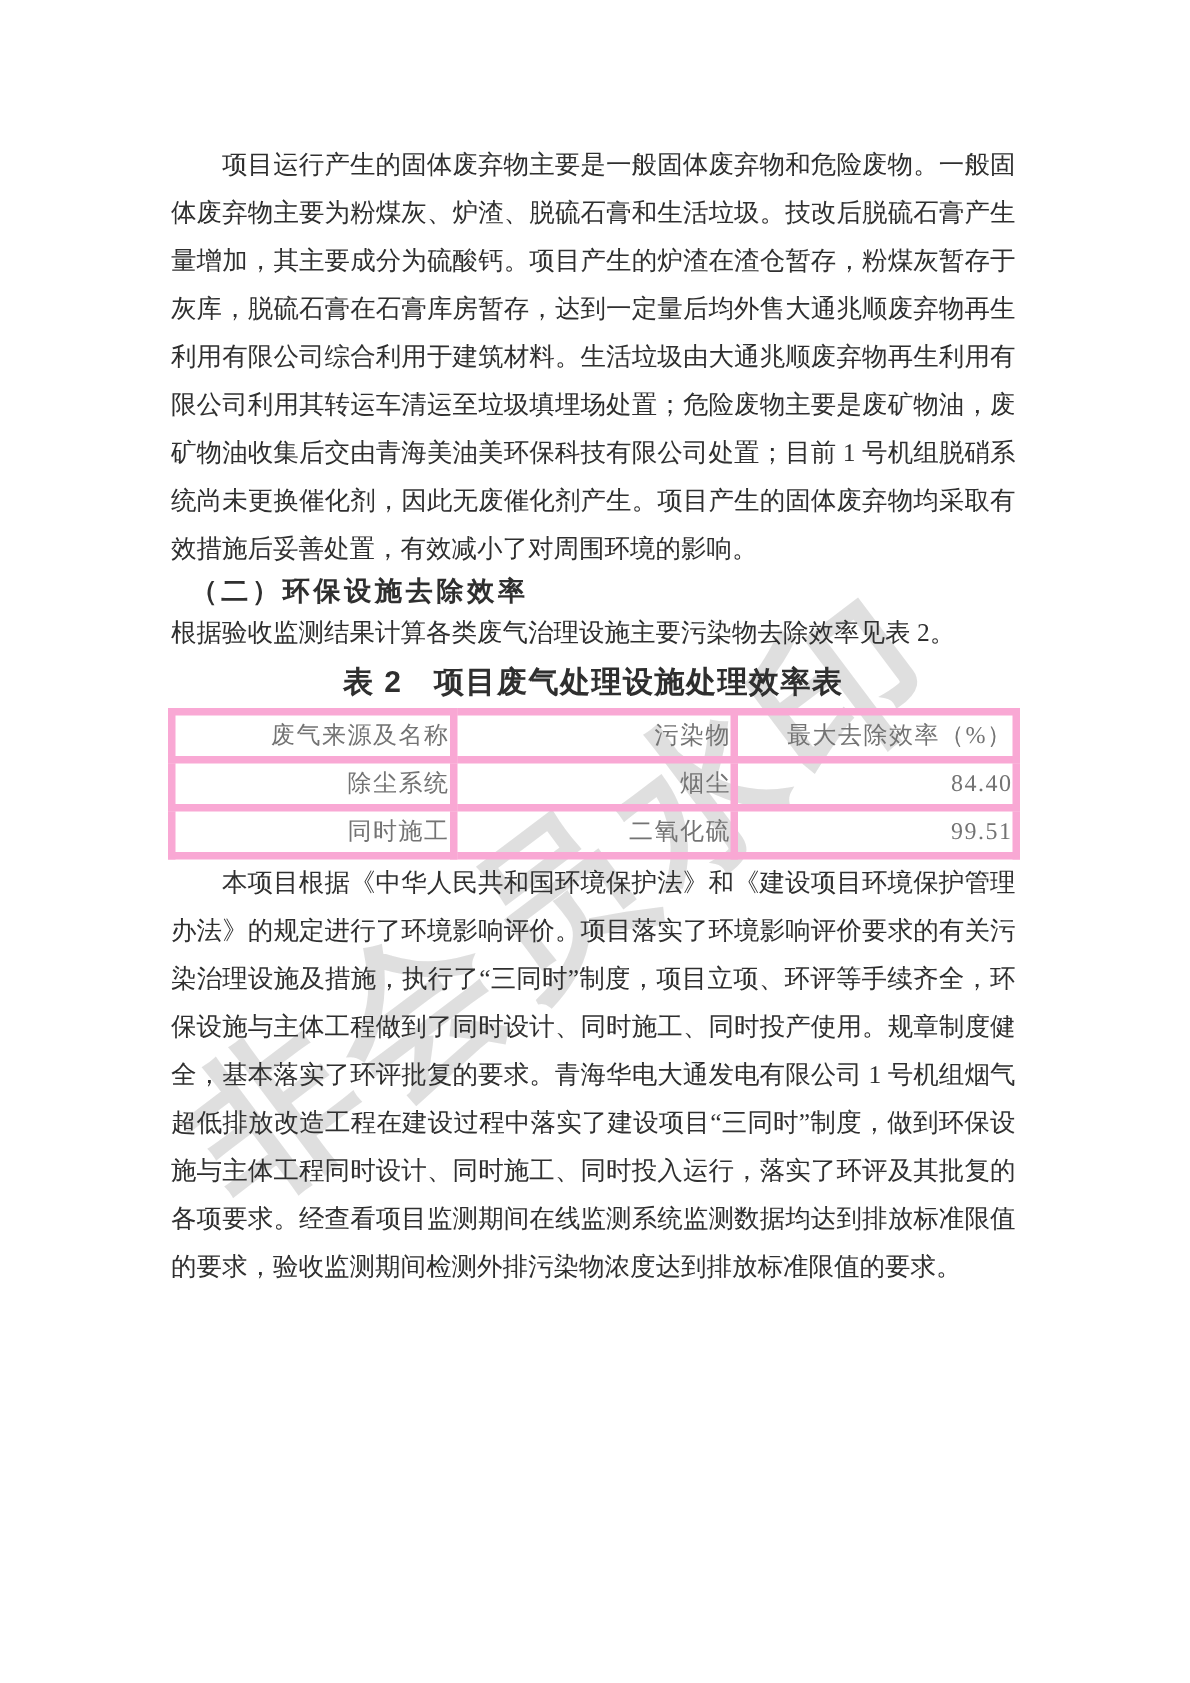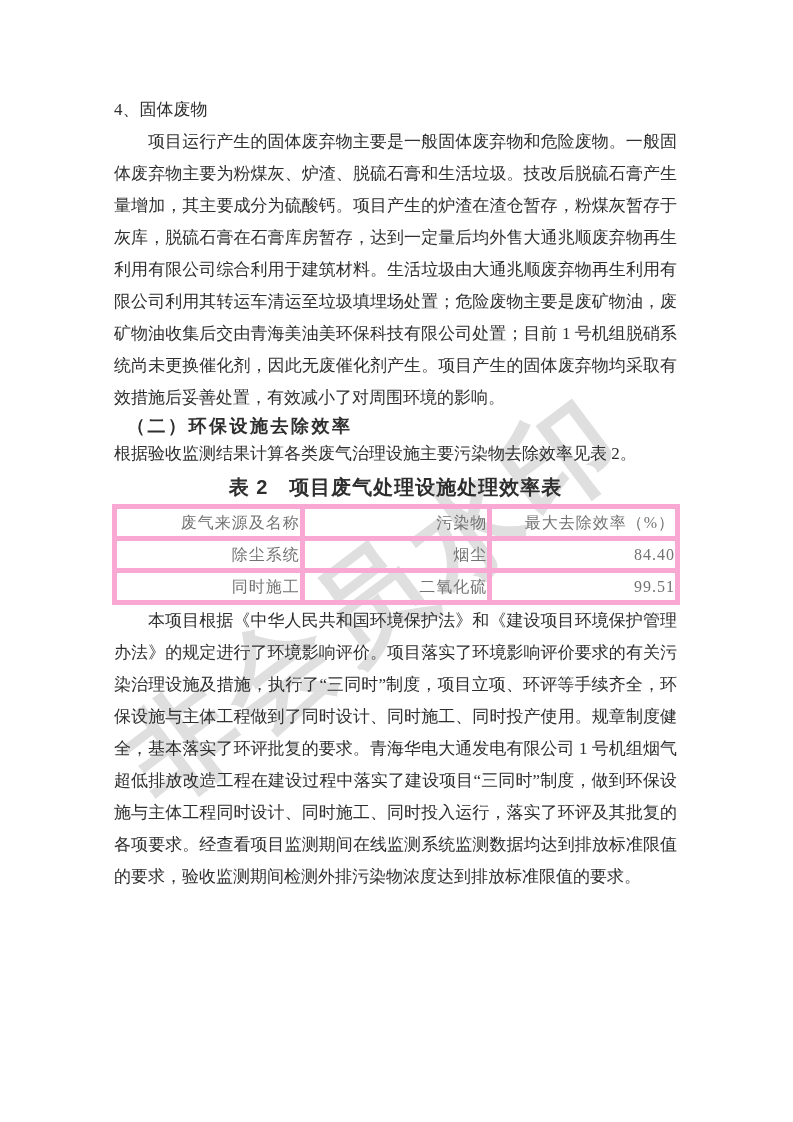--- a/index.html
+++ b/index.html
@@ -88,21 +88,20 @@
 </style>
 </head>
 <body>
 
 <div class="page">
 
   <div class="watermark">非会员水印</div>
 
   <div class="content">
 
-    <div class="h-plain">4、固体废物</div>
 
     <p class="body-para">项目运行产生的固体废弃物主要是一般固体废弃物和危险废物。一般固体废弃物主要为粉煤灰、炉渣、脱硫石膏和生活垃圾。技改后脱硫石膏产生量增加，其主要成分为硫酸钙。项目产生的炉渣在渣仓暂存，粉煤灰暂存于灰库，脱硫石膏在石膏库房暂存，达到一定量后均外售大通兆顺废弃物再生利用有限公司综合利用于建筑材料。生活垃圾由大通兆顺废弃物再生利用有限公司利用其转运车清运至垃圾填埋场处置；危险废物主要是废矿物油，废矿物油收集后交由青海美油美环保科技有限公司处置；目前 1 号机组脱硝系统尚未更换催化剂，因此无废催化剂产生。项目产生的固体废弃物均采取有效措施后妥善处置，有效减小了对周围环境的影响。</p>
 
 
 
     <div class="h-bold">（二）环保设施去除效率</div>
 
     <p class="para-plain">根据验收监测结果计算各类废气治理设施主要污染物去除效率见表 2。</p>
 
     <div class="table-caption">表 2　项目废气处理设施处理效率表</div>

